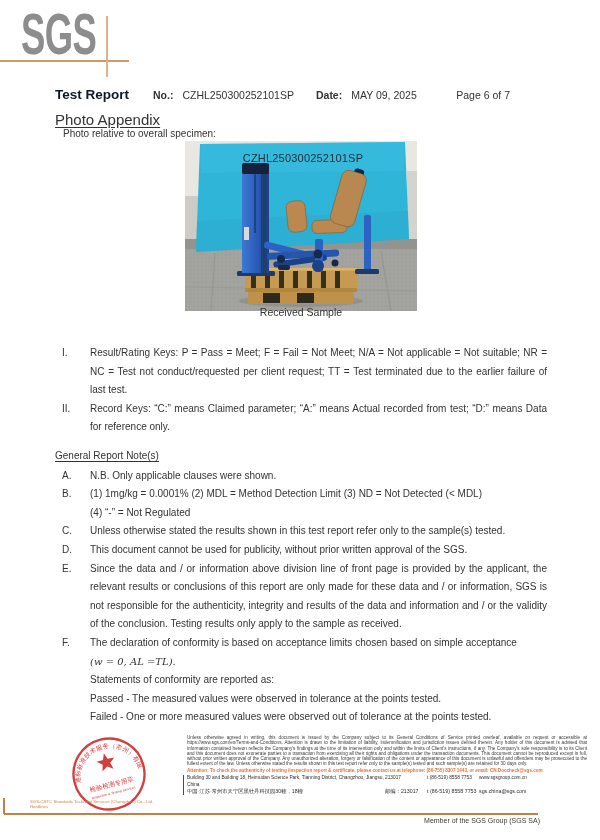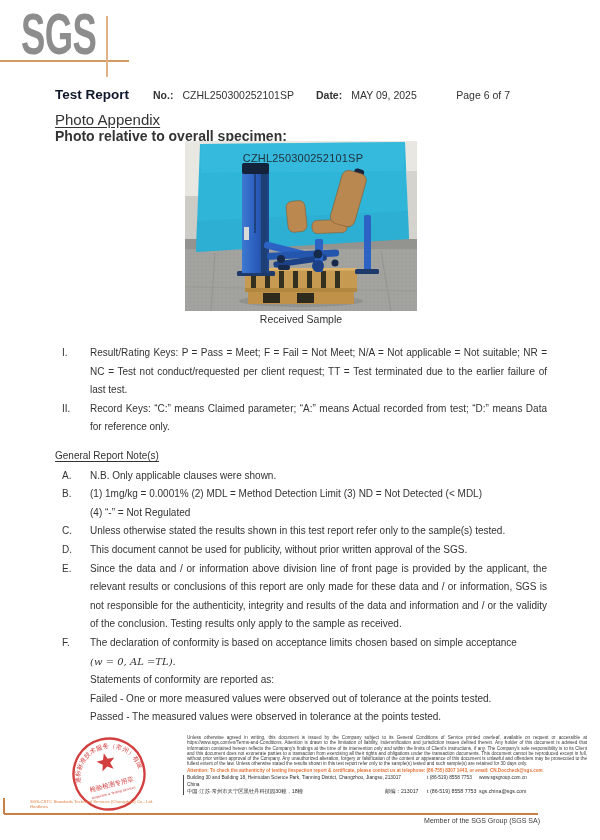--- a/index.html
+++ b/index.html
@@ -15,23 +15,23 @@
 
   
   .header-row{position:absolute;left:55px;top:87px;width:455px;display:flex;align-items:baseline;}
   .tr-title{font-size:13.5px;font-weight:bold;color:#0f172a;margin-right:24px;}
   .hdr-label{font-size:10.5px;font-weight:bold;margin-right:9px;}
   .hdr-val{font-size:10.5px;margin-right:22px;}
   .hdr-page{font-size:10.5px;margin-left:auto;}
 
   
   .photo-appendix{position:absolute;left:55px;top:111px;font-size:15px;text-decoration:underline;text-underline-offset:2px;}
-  .photo-intro{position:absolute;left:55px;top:128px;font-size:14px;font-weight:bold;}
+  .photo-intro{position:absolute;left:63px;top:128px;font-size:10px;}
   .photo-frame{position:absolute;left:185px;top:141px;width:232px;height:170px;}
-  .photo-caption{position:absolute;left:185px;top:313px;width:232px;text-align:center;font-size:10.5px;}
+  .photo-caption{position:absolute;left:185px;top:306px;width:232px;text-align:center;font-size:10.5px;}
 
   
   .body-text{position:absolute;left:55px;top:344px;width:492px;font-size:10px;line-height:18.6px;}
   .section-head{text-decoration:underline;text-underline-offset:2px;margin:0 0 1px 0;}
   .row{display:flex;}
   .row .num{flex:0 0 35px;padding-left:7px;box-sizing:border-box;}
   .row .txt{flex:1;text-align:justify;}
   .row .txt.no-justify{text-align:left;}
   .formula{font-family:"DejaVu Serif",serif;font-style:italic;}
   .section-spacer{height:10px;}
@@ -202,25 +202,25 @@
     <div class="row">
       <span class="num"></span>
       <span class="txt no-justify formula">(w = 0, AL =TL).</span>
     </div>
     <div class="row">
       <span class="num"></span>
       <span class="txt no-justify">Statements of conformity are reported as:</span>
     </div>
     <div class="row">
       <span class="num"></span>
+      <span class="txt no-justify">Passed - The measured values were observed in tolerance at the points tested.</span>
+    </div>
+    <div class="row">
+      <span class="num"></span>
       <span class="txt no-justify">Failed - One or more measured values were observed out of tolerance at the points tested.</span>
-    </div>
-    <div class="row">
-      <span class="num"></span>
-      <span class="txt no-justify">Passed - The measured values were observed in tolerance at the points tested.</span>
     </div>
   </div>
 
   <svg class="stamp-svg" viewBox="0 0 80 76">
     <defs>
       <path id="ringPath" d="M 12 42 A 28 28 0 1 1 68 42"></path>
     </defs>
     <circle cx="40" cy="38" r="33" fill="none" stroke="#cf2f2f" stroke-width="2.2"></circle>
     <polygon fill="#cf2f2f" points="40,18 42.23,23.93 48.56,24.22 43.61,28.17 45.29,34.28 40,30.8 34.71,34.28 36.39,28.17 31.44,24.22 37.77,23.93"></polygon>
     <text font-size="6" fill="#cf2f2f">

